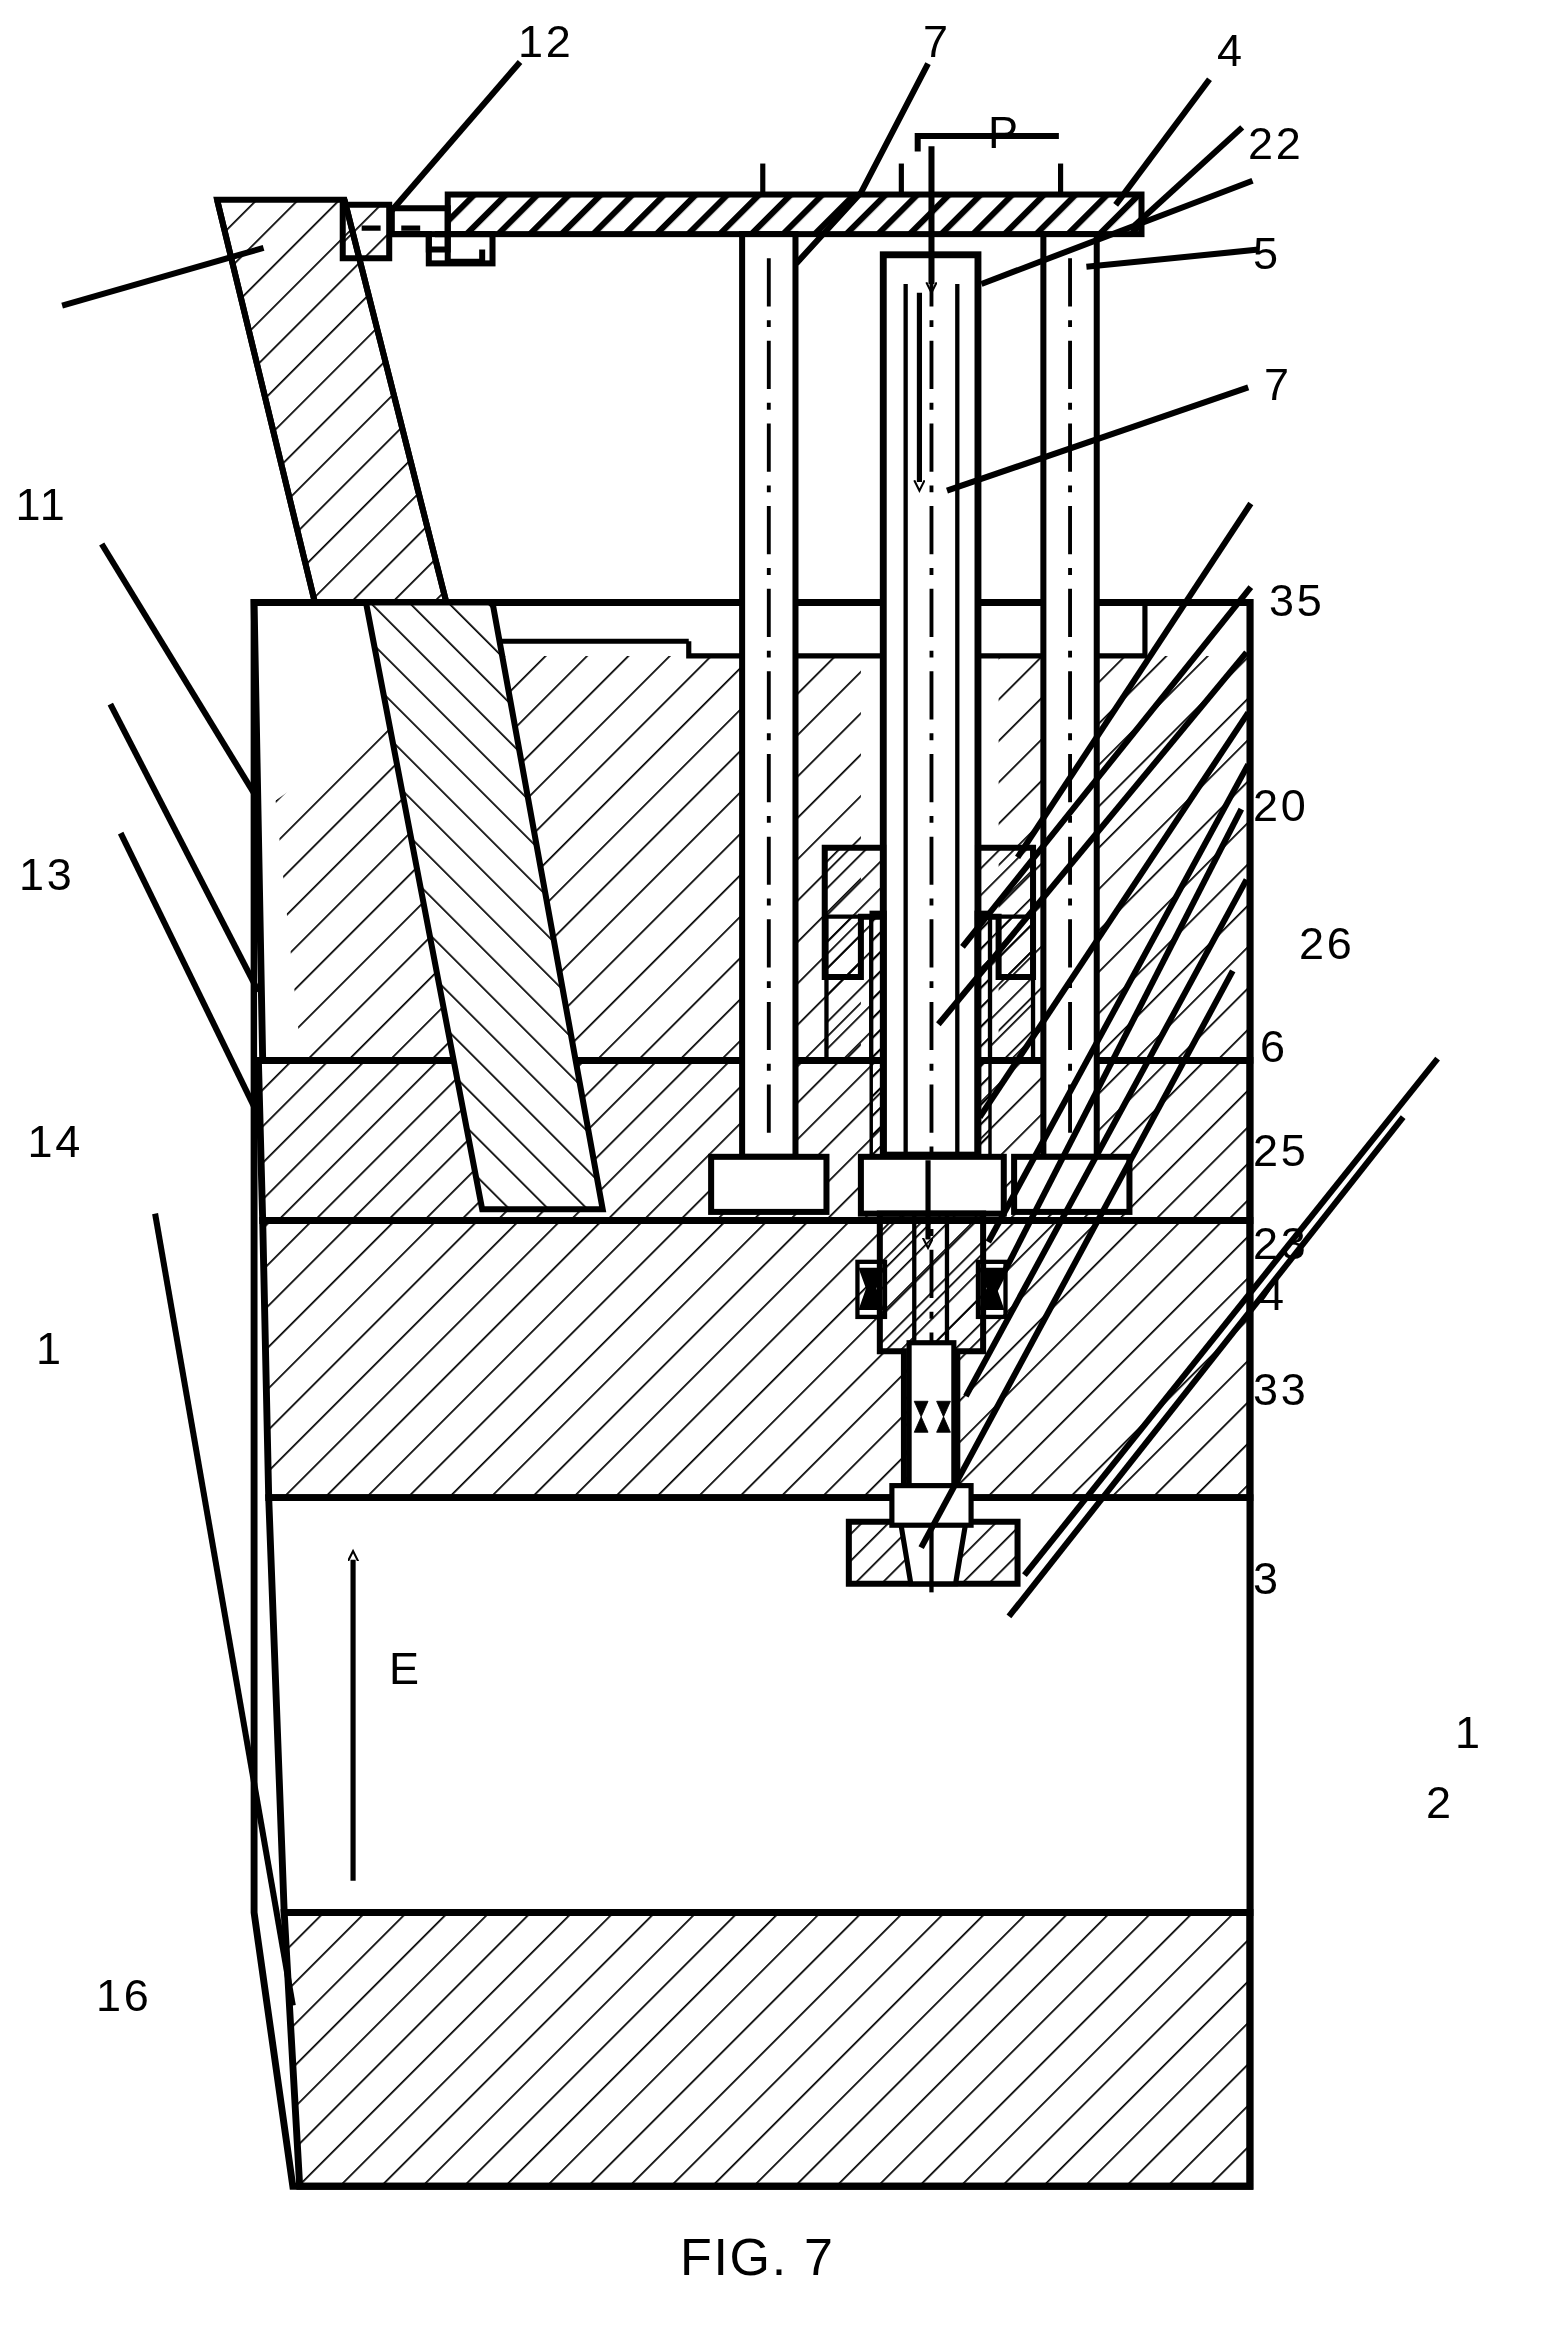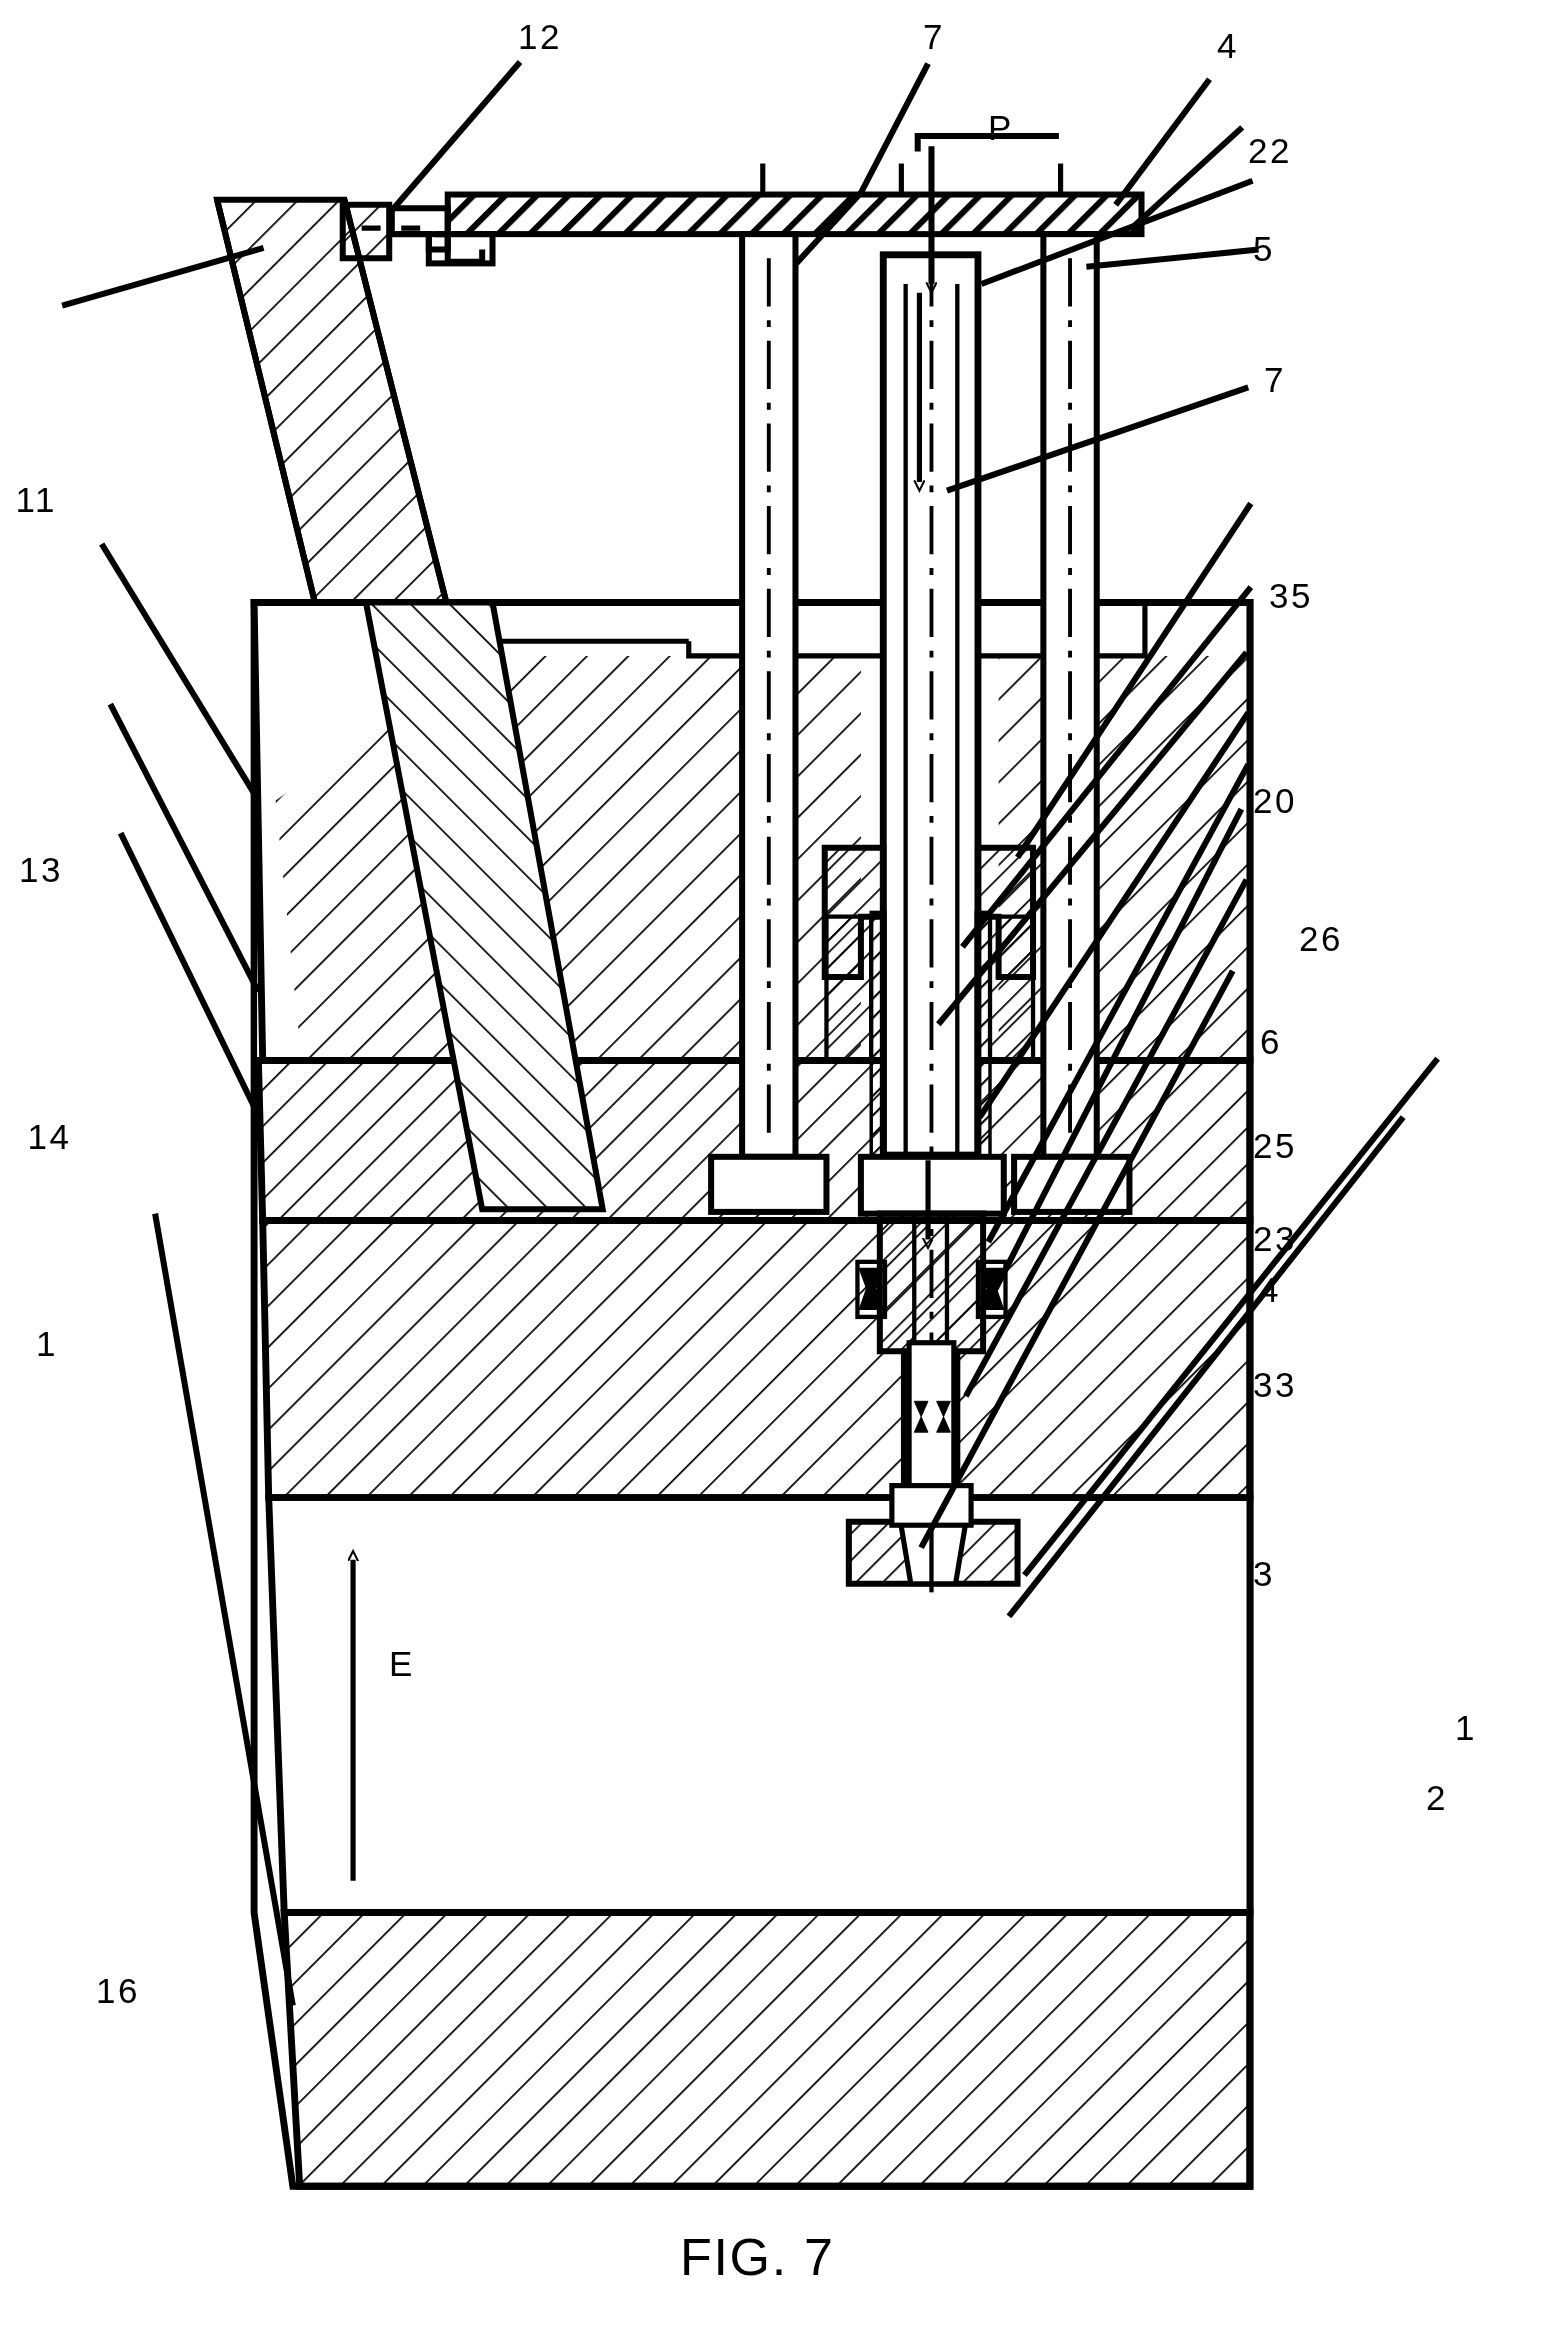--- a/index.html
+++ b/index.html
@@ -21,21 +21,21 @@
   #drawing {
     position: absolute;
     left: 0;
     top: 0;
     width: 1566px;
     height: 2330px;
   }
   .ref-label {
     position: absolute;
     font-family: "Liberation Sans", sans-serif;
-    font-size: 35px;
+    font-size: 45px;
     font-weight: 400;
     color: #000000;
     letter-spacing: 2.6px;
     white-space: nowrap;
     line-height: 1;
   }
   .fig-caption {
     position: absolute;
     font-family: "Liberation Sans", sans-serif;
     font-size: 52px;
@@ -284,21 +284,21 @@
         <line x1="1452" y1="700" x2="1452" y2="2540"></line>
       </g>
 
     </g>
   </svg>
 
   <div class="ref-label" style="left:518px;  top:19px;">12</div>
   <div class="ref-label" style="left:923px; top:19px;">7</div>
   <div class="ref-label" style="left:1217px; top:27.5px;">4</div>
   <div class="ref-label" style="left:988px; top:110px;">P</div>
-  <div class="ref-label" style="left:1248px; top:121px;margin-top:12px;">22</div>
+  <div class="ref-label" style="left:1248px; top:121px;">22</div>
   <div class="ref-label" style="left:1253px; top:231px;">5</div>
   <div class="ref-label" style="left:1264px; top:362px;">7</div>
   <div class="ref-label" style="left:15.5px;   top:482px;">11</div>
   <div class="ref-label" style="left:1253px; top:578px;margin-left:16px;">35</div>
   <div class="ref-label" style="left:1253px; top:783px;">20</div>
   <div class="ref-label" style="left:19px;   top:852px;">13</div>
   <div class="ref-label" style="left:1253px; top:921px;padding-left:46px;">26</div>
   <div class="ref-label" style="left:1260px; top:1024px;">6</div>
   <div class="ref-label" style="left:27.5px;   top:1119px;">14</div>
   <div class="ref-label" style="left:1253px; top:1128px;">25</div>

